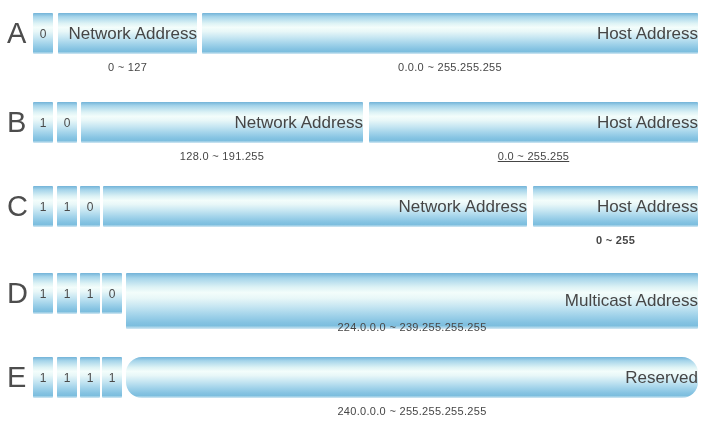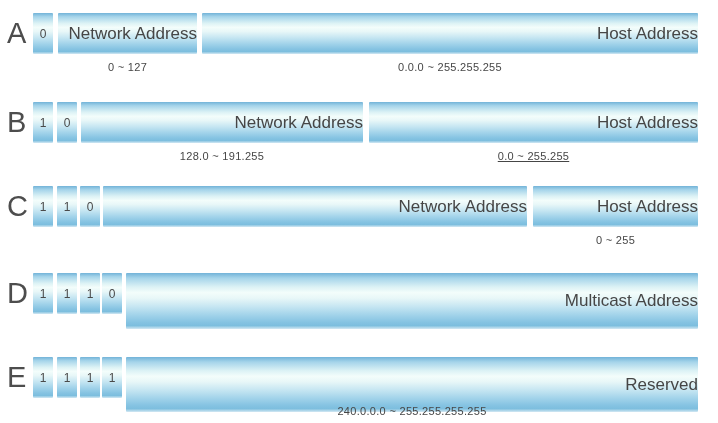--- a/index.html
+++ b/index.html
@@ -91,31 +91,32 @@
     <div class="letter" style="top: 186px; height: 41px;">C</div>
     <div class="bit grad" style="left: 33px; top: 186px; width: 20px; height: 41px;">1</div>
     <div class="bit grad" style="left: 57px; top: 186px; width: 20px; height: 41px;">1</div>
     <div class="bit grad" style="left: 80px; top: 186px; width: 20px; height: 41px;">0</div>
     <div class="seg grad" style="left: 103px; top: 186px; width: 424px; height: 41px;">
       <span>Network Address</span>
     </div>
     <div class="seg grad" style="left: 533px; top: 186px; width: 165px; height: 41px;">
       <span>Host Address</span>
     </div>
-    <div class="range" style="left: 533px; top: 232px; width: 165px;">0 ~ 255</div>
+    <div class="range" style="left: 533px; top: 232px; width: 165px; font-weight: bold;">0 ~ 255</div>
     <div class="letter" style="top: 273px; height: 41px;">D</div>
     <div class="bit grad" style="left: 33px; top: 273px; width: 20px; height: 41px;">1</div>
     <div class="bit grad" style="left: 57px; top: 273px; width: 20px; height: 41px;">1</div>
     <div class="bit grad" style="left: 80px; top: 273px; width: 20px; height: 41px;">1</div>
     <div class="bit grad" style="left: 102px; top: 273px; width: 20px; height: 41px;">0</div>
     <div class="seg grad" style="left: 126px; top: 273px; width: 572px; height: 56px;">
       <span>Multicast Address</span>
     </div>
+    <div class="range" style="left: 126px; top: 319px; width: 572px;">224.0.0.0 ~ 239.255.255.255</div>
     <div class="letter" style="top: 357px; height: 41px;">E</div>
     <div class="bit grad" style="left: 33px; top: 357px; width: 20px; height: 41px;">1</div>
     <div class="bit grad" style="left: 57px; top: 357px; width: 20px; height: 41px;">1</div>
     <div class="bit grad" style="left: 80px; top: 357px; width: 20px; height: 41px;">1</div>
     <div class="bit grad" style="left: 102px; top: 357px; width: 20px; height: 41px;">1</div>
-    <div class="seg grad" style="left: 126px; top: 357px; width: 572px; height: 55px;">
+    <div class="seg grad" style="left: 126px; top: 357px; width: 572px; height: 41px; border-radius: 16px;">
       <span>Reserved</span>
     </div>
     <div class="range" style="left: 126px; top: 403px; width: 572px;">240.0.0.0 ~ 255.255.255.255</div>
   </div>
 
 </body></html>

